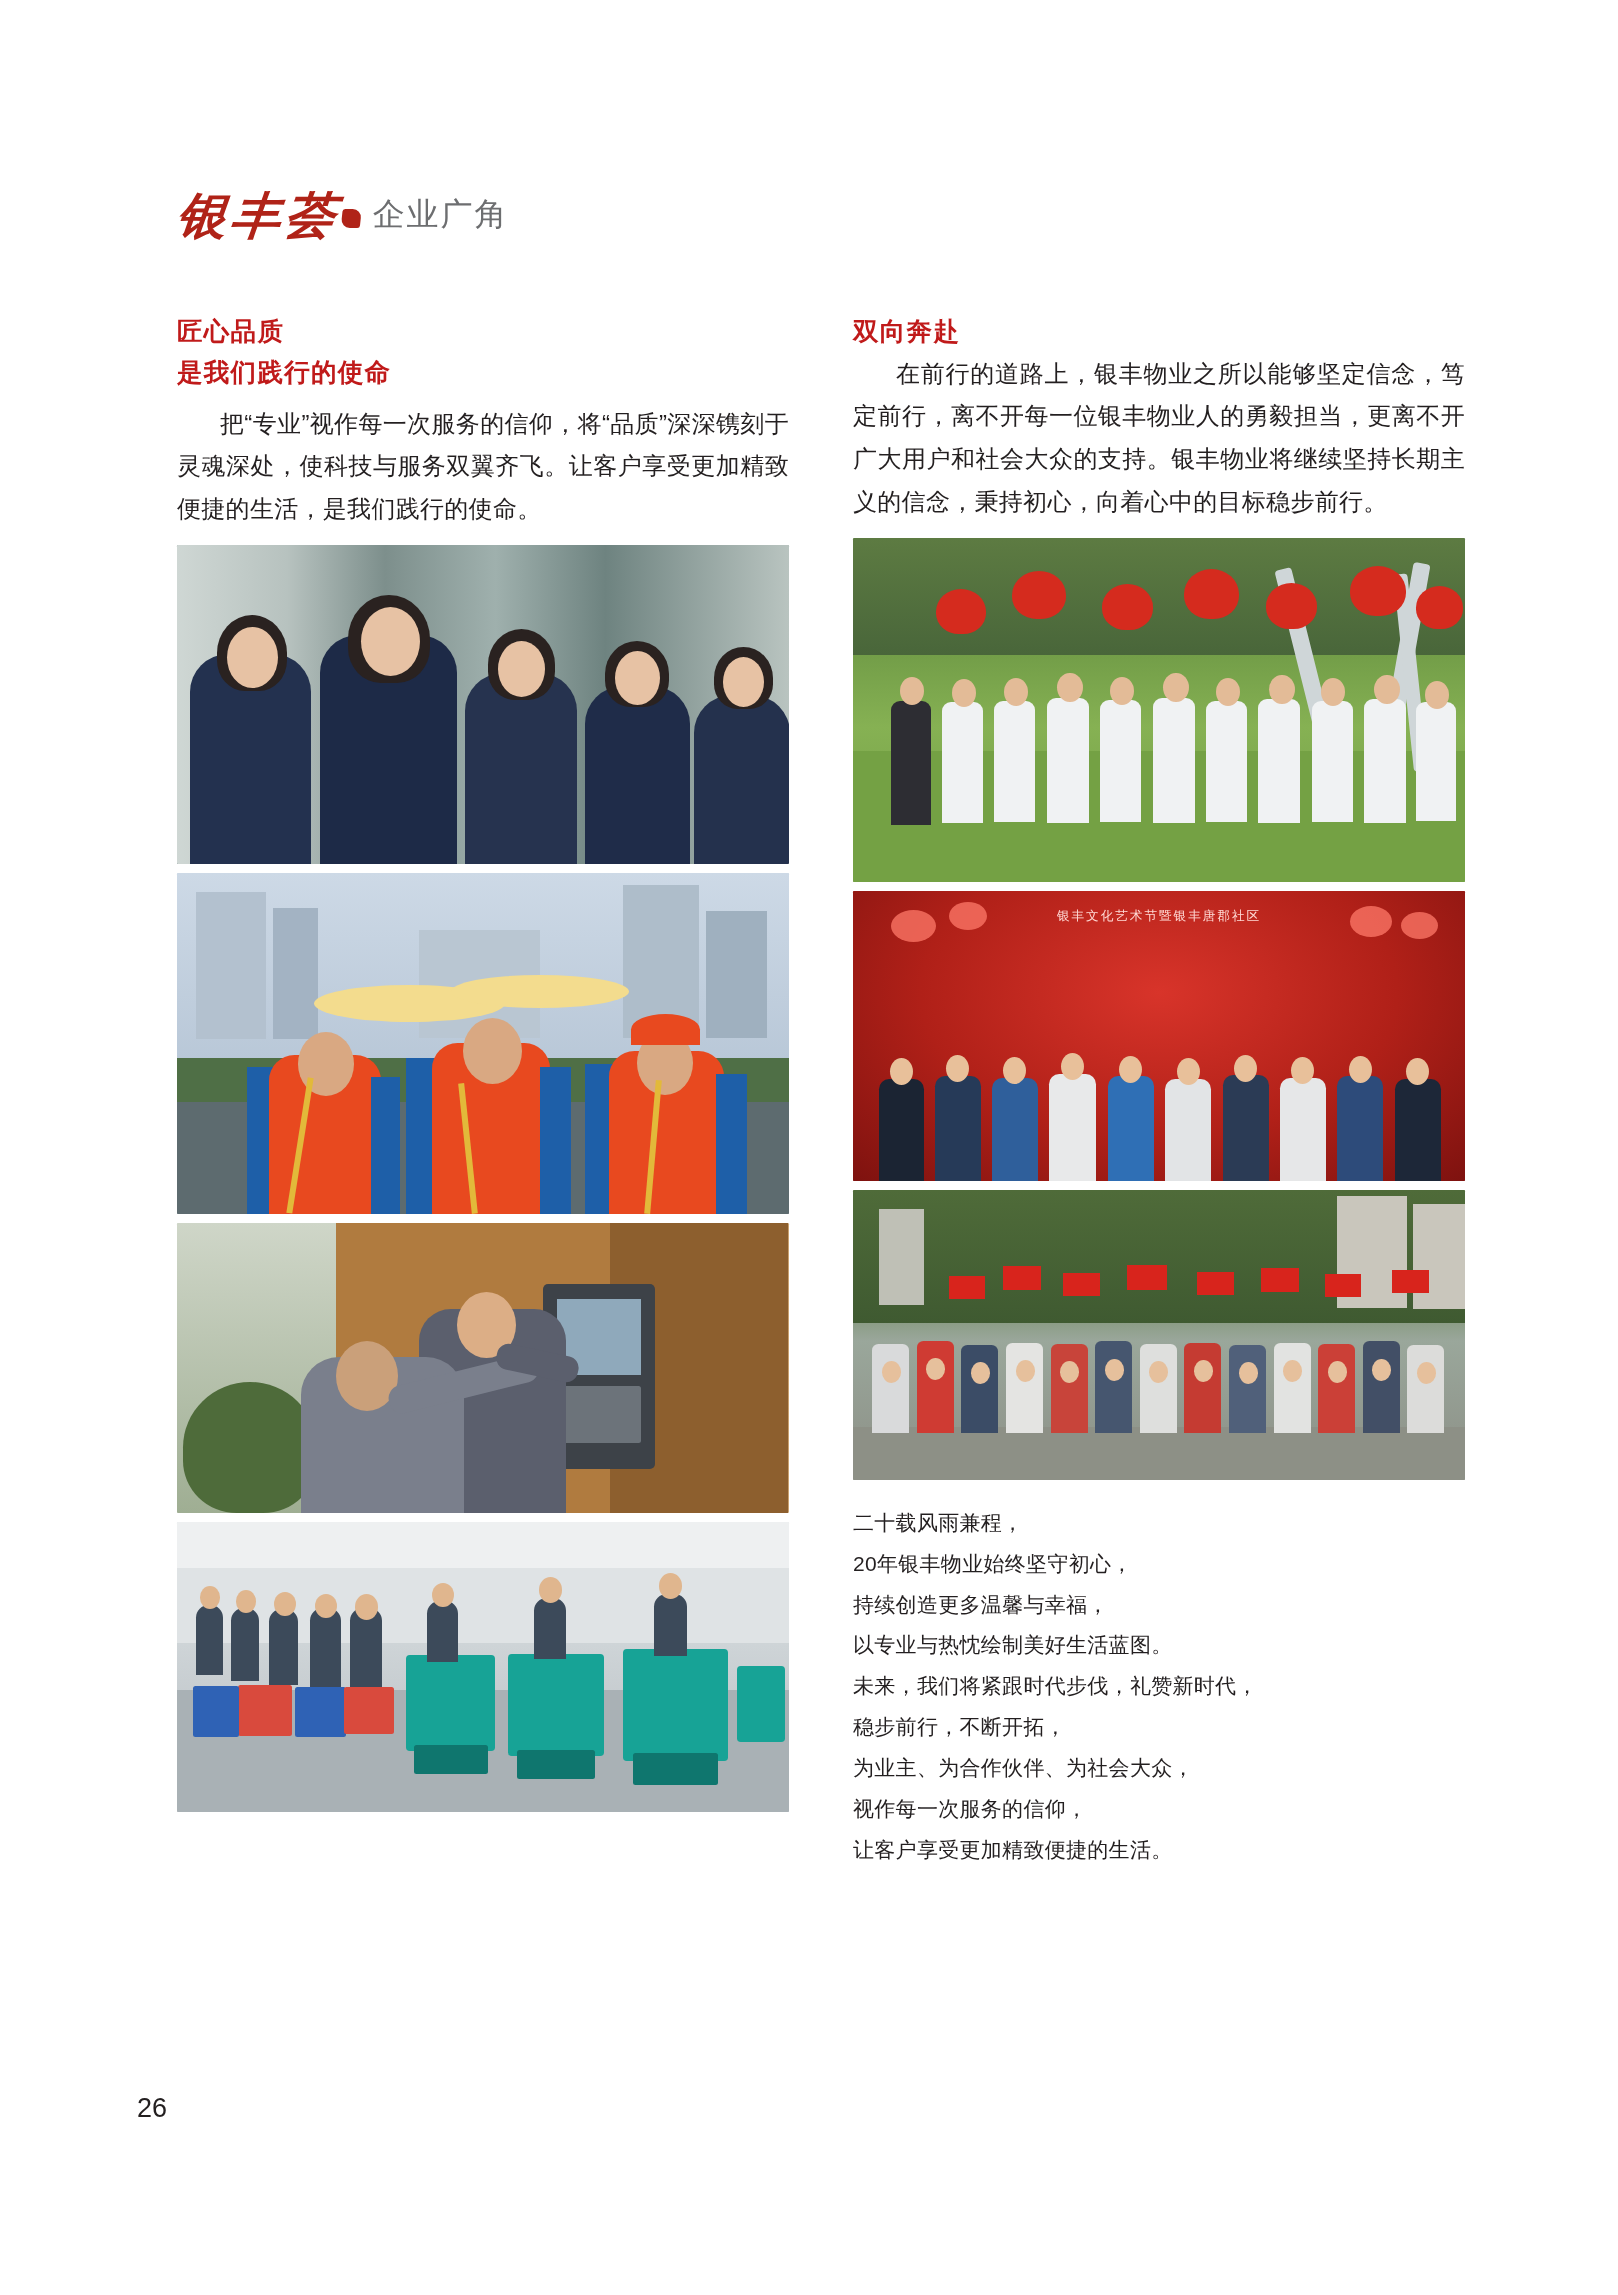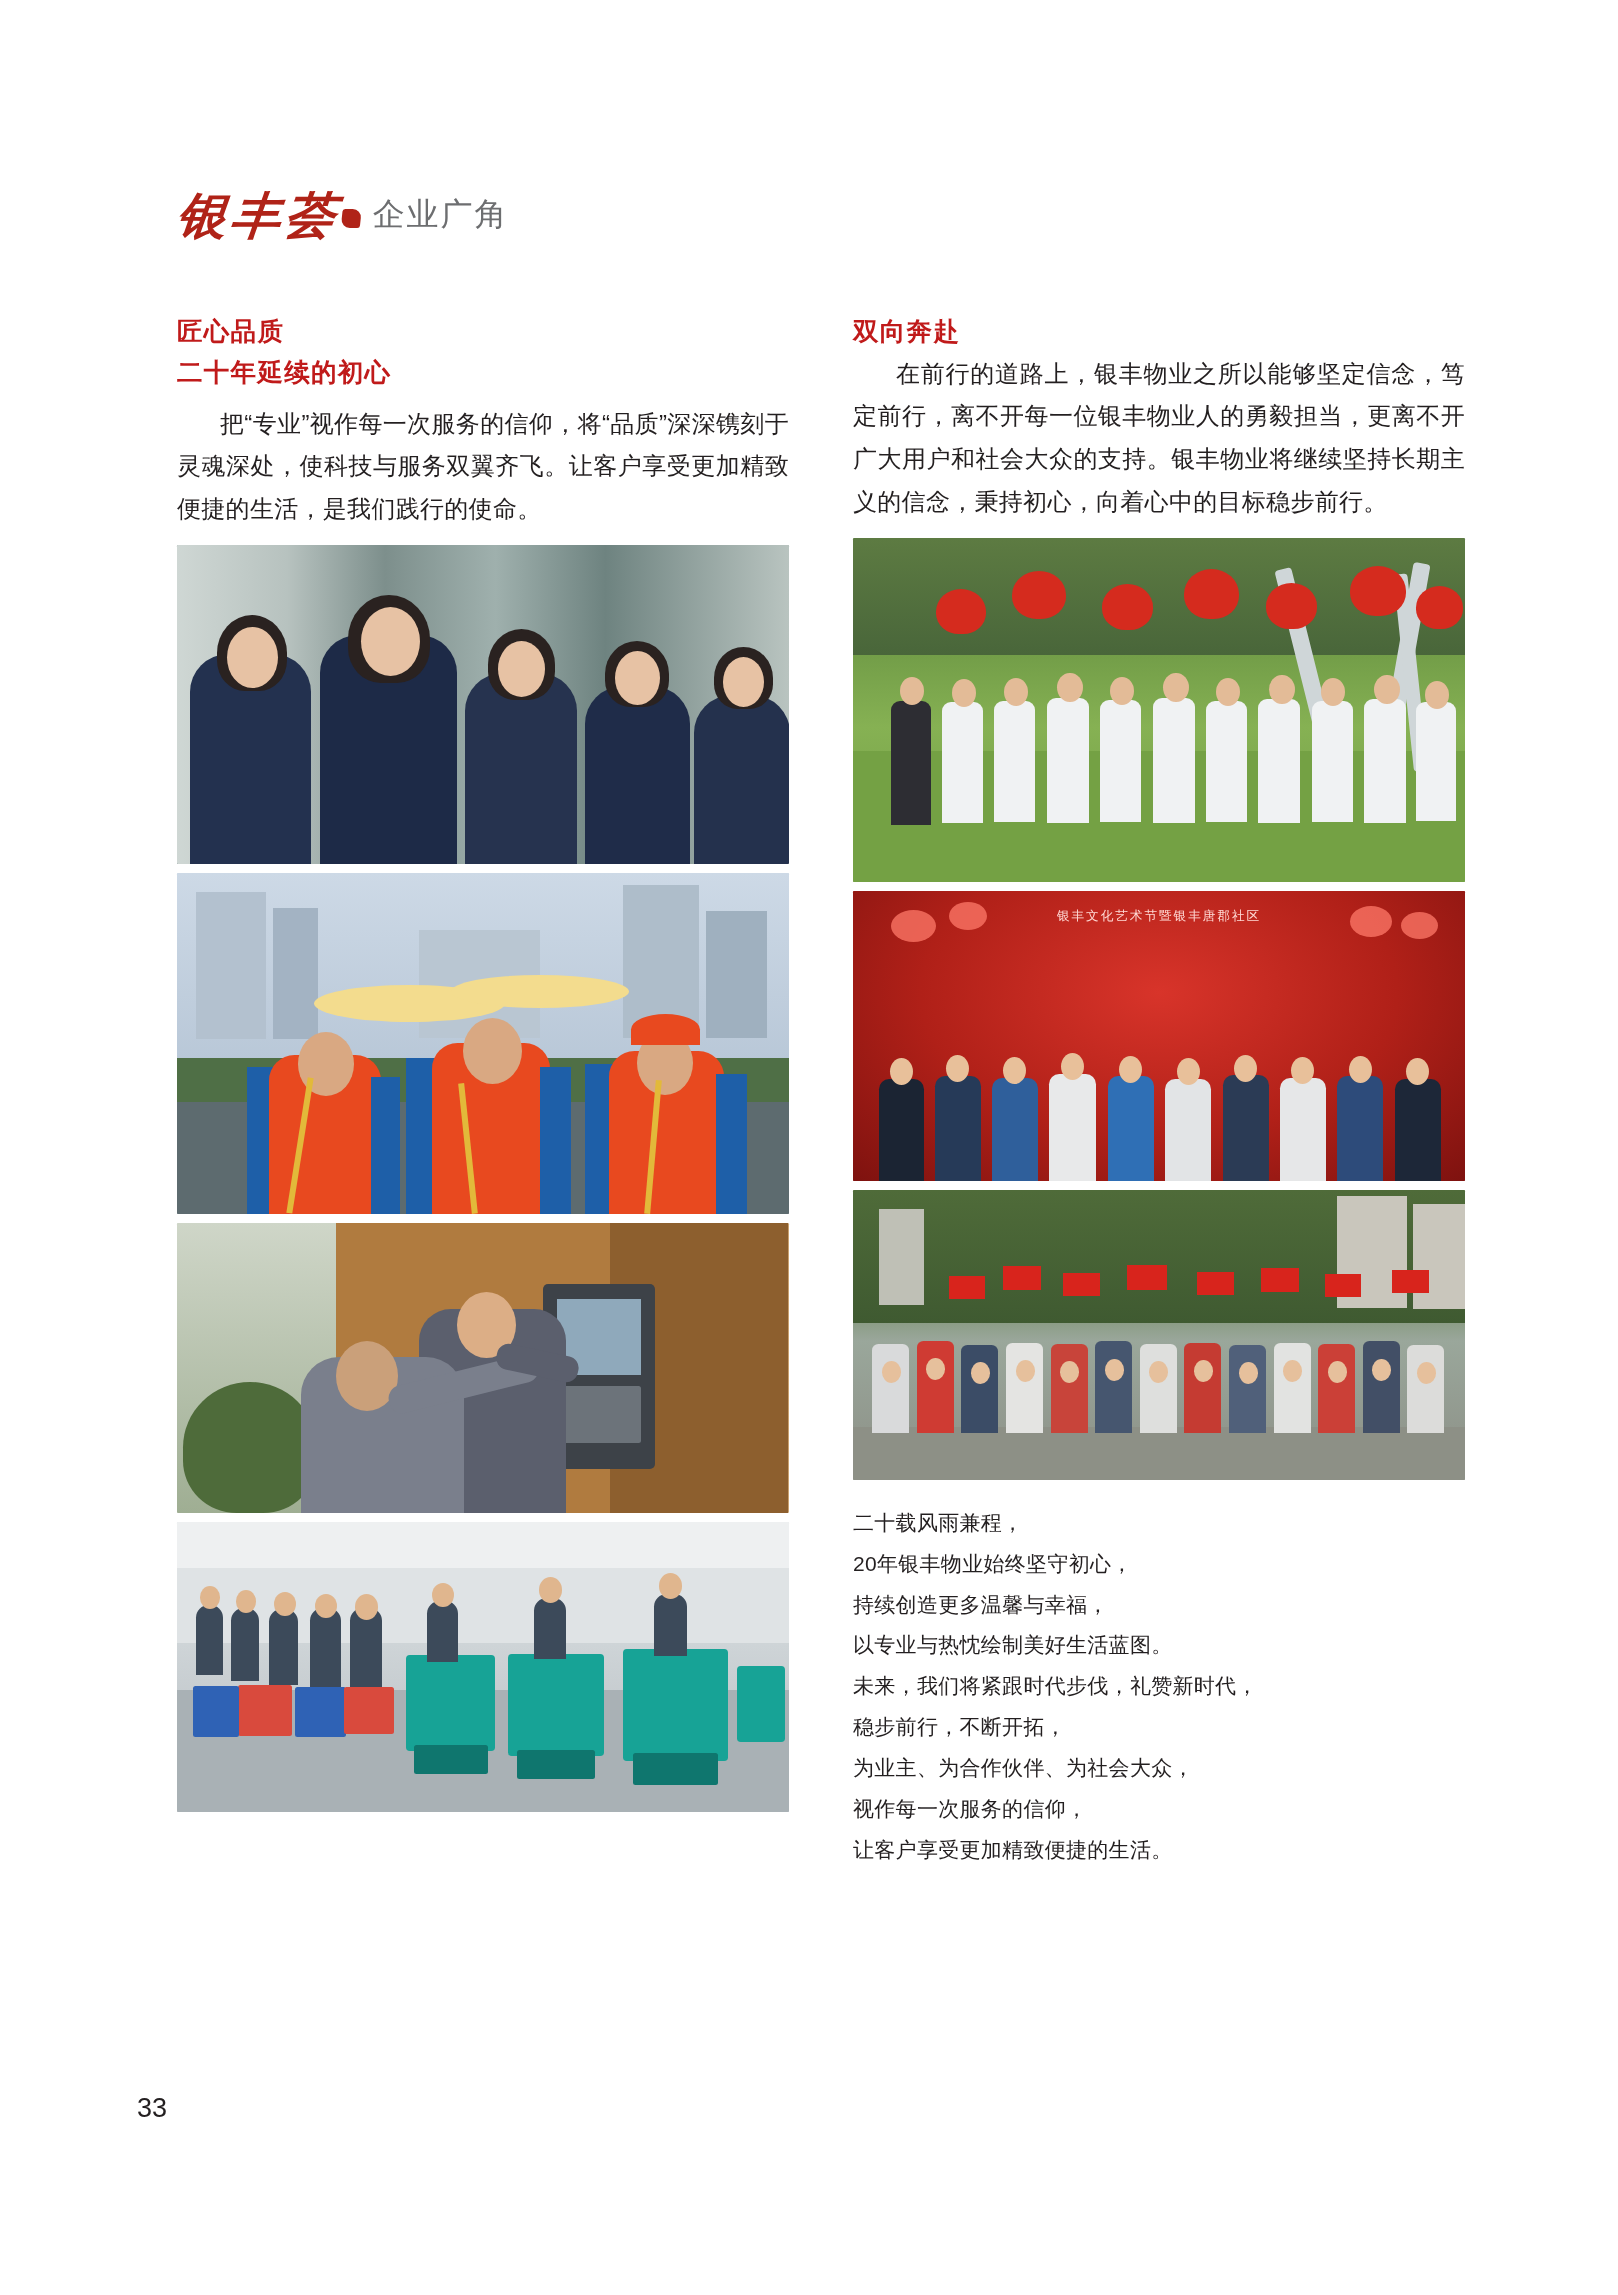--- a/index.html
+++ b/index.html
@@ -204,21 +204,21 @@
 
   <div class="masthead">
     <div class="masthead-logo">
       <span>银丰荟</span><span class="masthead-mark"></span>
     </div>
     <div class="masthead-section">企业广角</div>
   </div>
 
   <div class="col col-left">
     <h2 class="head-1">匠心品质</h2>
-    <h3 class="head-2">二十年延续的初心</h3>
+    <h3 class="head-2">是我们践行的使命</h3>
     <p class="body-text">把“专业”视作每一次服务的信仰，将“品质”深深镌刻于灵魂深处，使科技与服务双翼齐飞。让客户享受更加精致便捷的生活，是我们践行的使命。</p>
 
     <div class="photo-stack">
 
       <div class="photo p1" style="height:319px;">
         <div class="ph-inner">
           <div class="wall"></div>
 
           <div class="person" style="left:12.7px;  width:121px; height:210px;"></div>
           <div class="hair" style="left:40px;  top:70px; width:70px; height:76px;"></div>
@@ -472,16 +472,16 @@
       <div class="poem-line">持续创造更多温馨与幸福，</div>
       <div class="poem-line">以专业与热忱绘制美好生活蓝图。</div>
       <div class="poem-line">未来，我们将紧跟时代步伐，礼赞新时代，</div>
       <div class="poem-line">稳步前行，不断开拓，</div>
       <div class="poem-line">为业主、为合作伙伴、为社会大众，</div>
       <div class="poem-line">视作每一次服务的信仰，</div>
       <div class="poem-line">让客户享受更加精致便捷的生活。</div>
     </div>
   </div>
 
-  <div class="page-number">33</div>
+  <div class="page-number">26</div>
 
 </div>
 
 
 </body></html>

